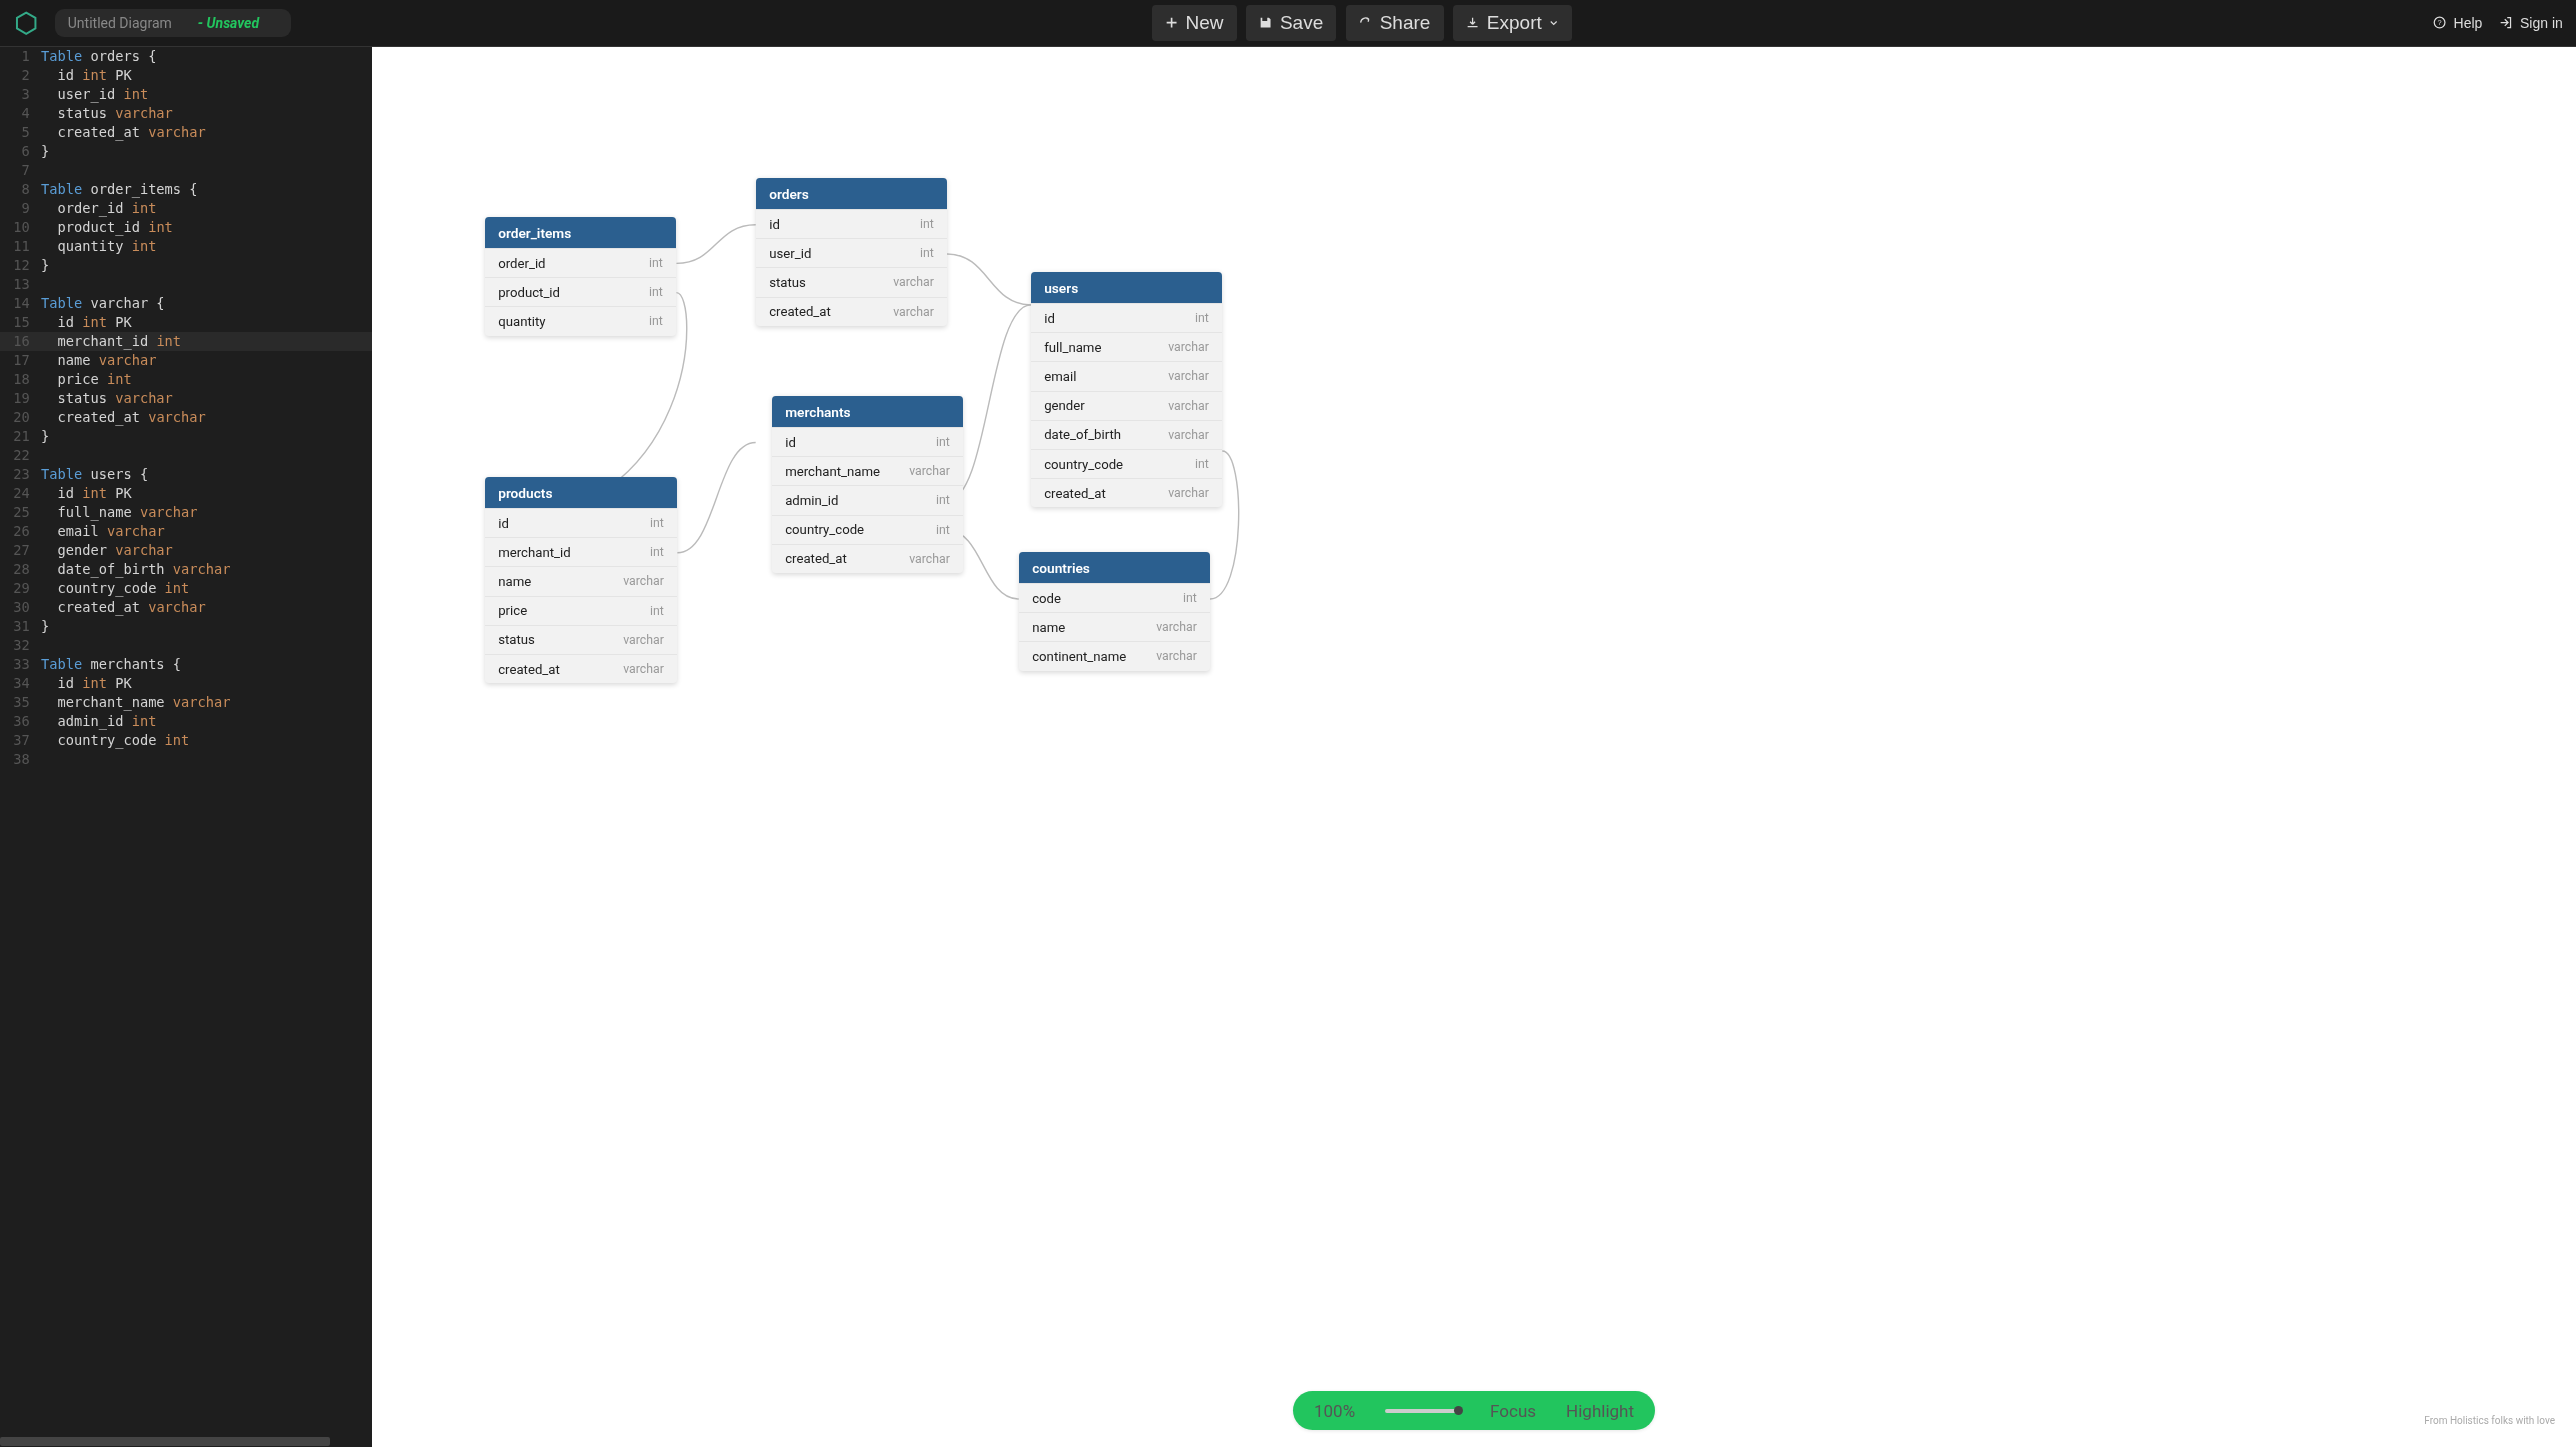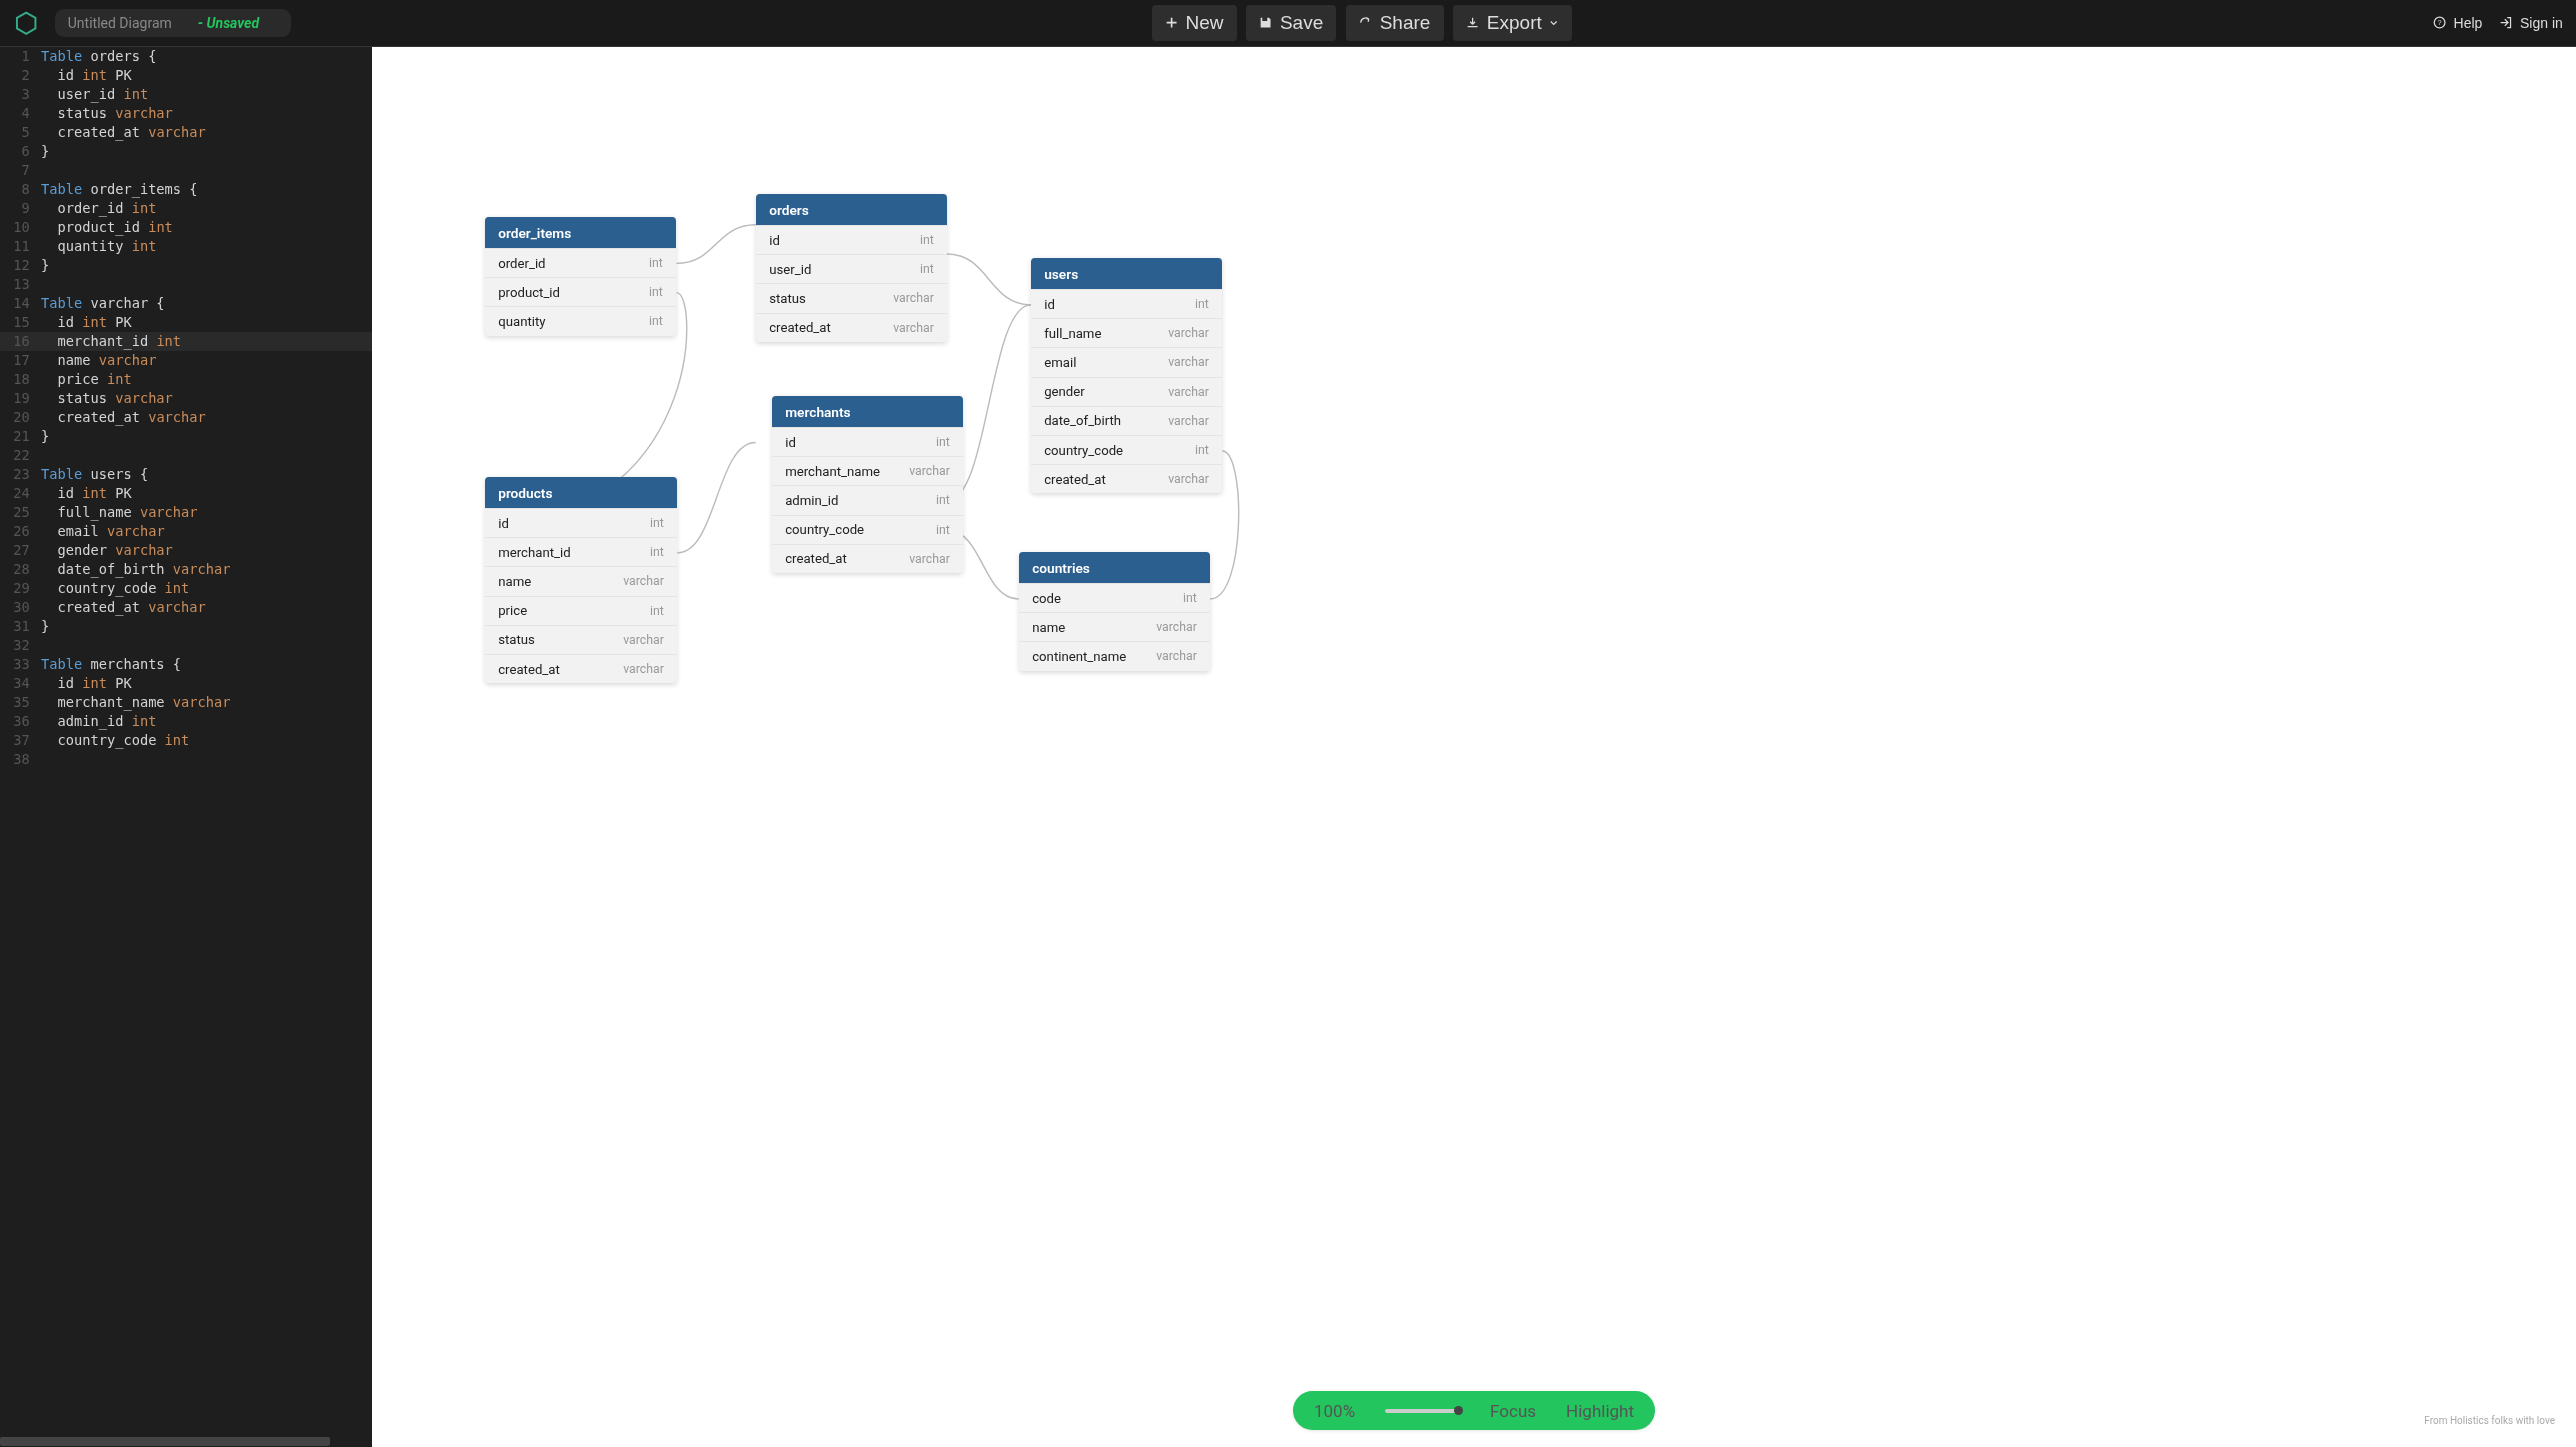--- a/index.html
+++ b/index.html
@@ -336,21 +336,21 @@
           </div>
           <div class="table-field">
             <span class="field-name">product_id</span>
             <span class="field-type">int</span>
           </div>
           <div class="table-field">
             <span class="field-name">quantity</span>
             <span class="field-type">int</span>
           </div>
         </div>
-        <div class="table-node" style="left: 384px; top: 131px; width: 191px; margin-top: 16px;">
+        <div class="table-node" style="left: 384px; top: 131px; width: 191px;">
           <div class="table-header">orders</div>
           <div class="table-field">
             <span class="field-name">id</span>
             <span class="field-type">int</span>
           </div>
           <div class="table-field">
             <span class="field-name">user_id</span>
             <span class="field-type">int</span>
           </div>
           <div class="table-field">
@@ -405,21 +405,21 @@
           </div>
           <div class="table-field">
             <span class="field-name">status</span>
             <span class="field-type">varchar</span>
           </div>
           <div class="table-field">
             <span class="field-name">created_at</span>
             <span class="field-type">varchar</span>
           </div>
         </div>
-        <div class="table-node" style="left: 659px; top: 211px; width: 191px;">
+        <div class="table-node" style="left: 659px; top: 225px; width: 191px;">
           <div class="table-header">users</div>
           <div class="table-field">
             <span class="field-name">id</span>
             <span class="field-type">int</span>
           </div>
           <div class="table-field">
             <span class="field-name">full_name</span>
             <span class="field-type">varchar</span>
           </div>
           <div class="table-field">

